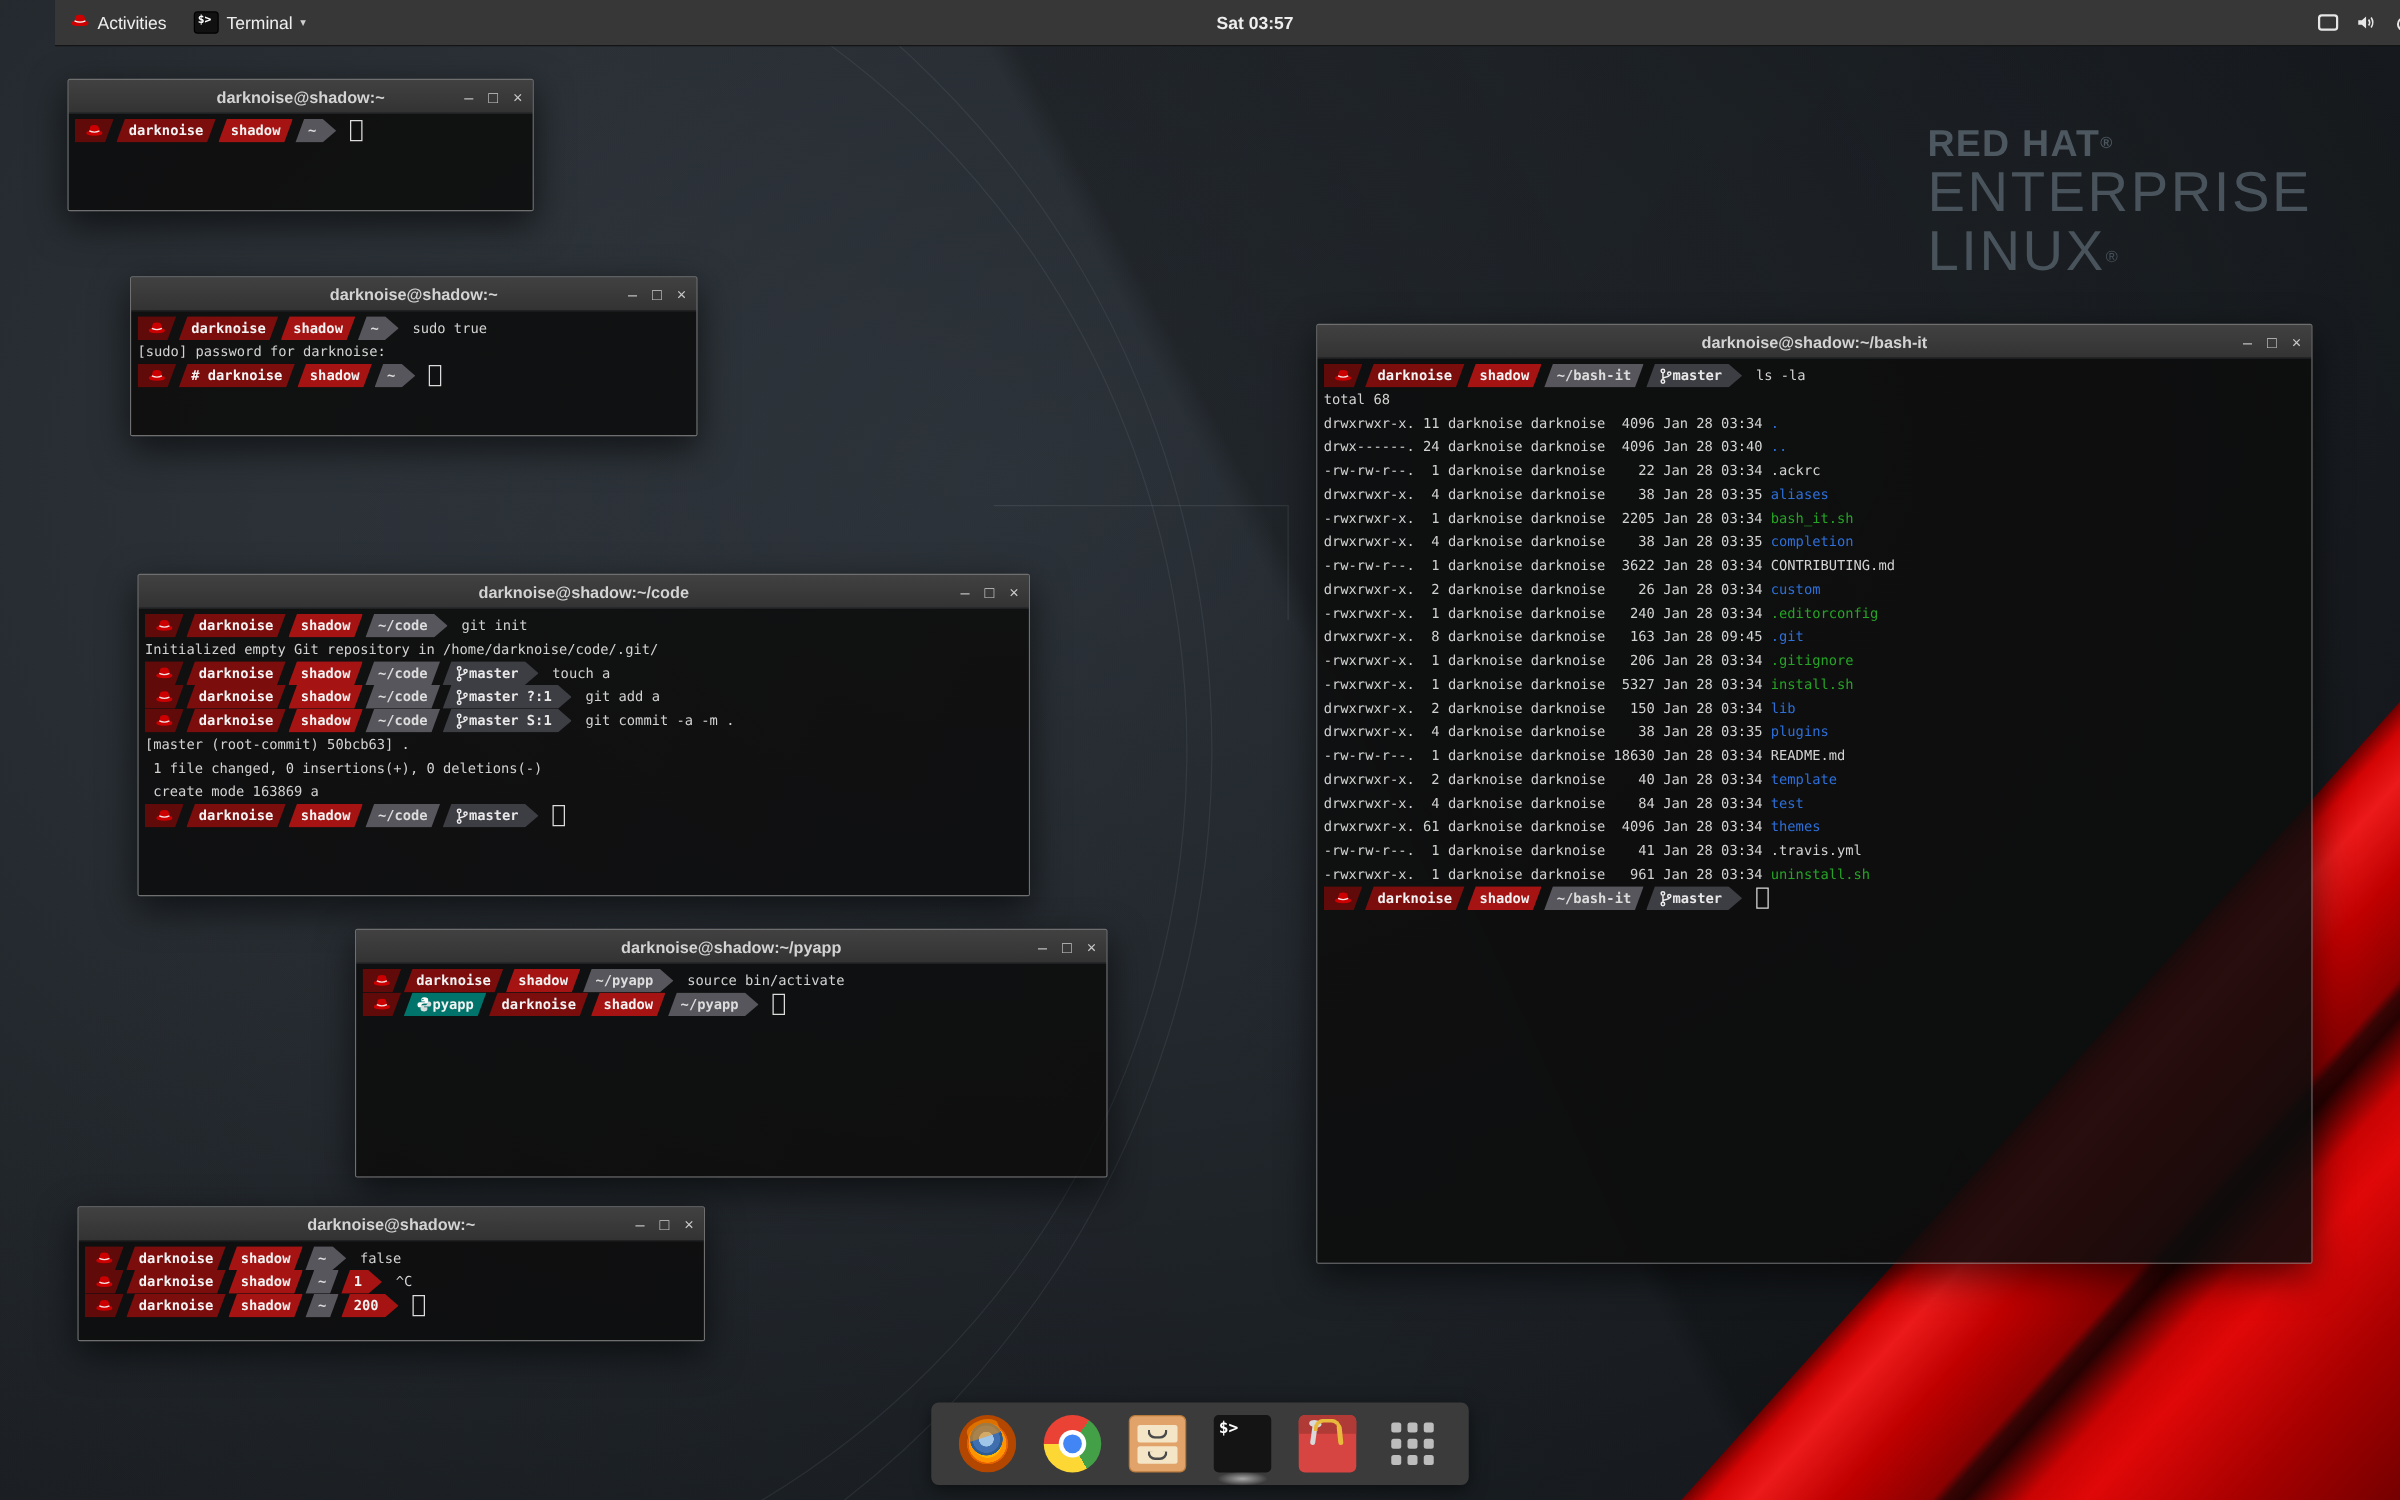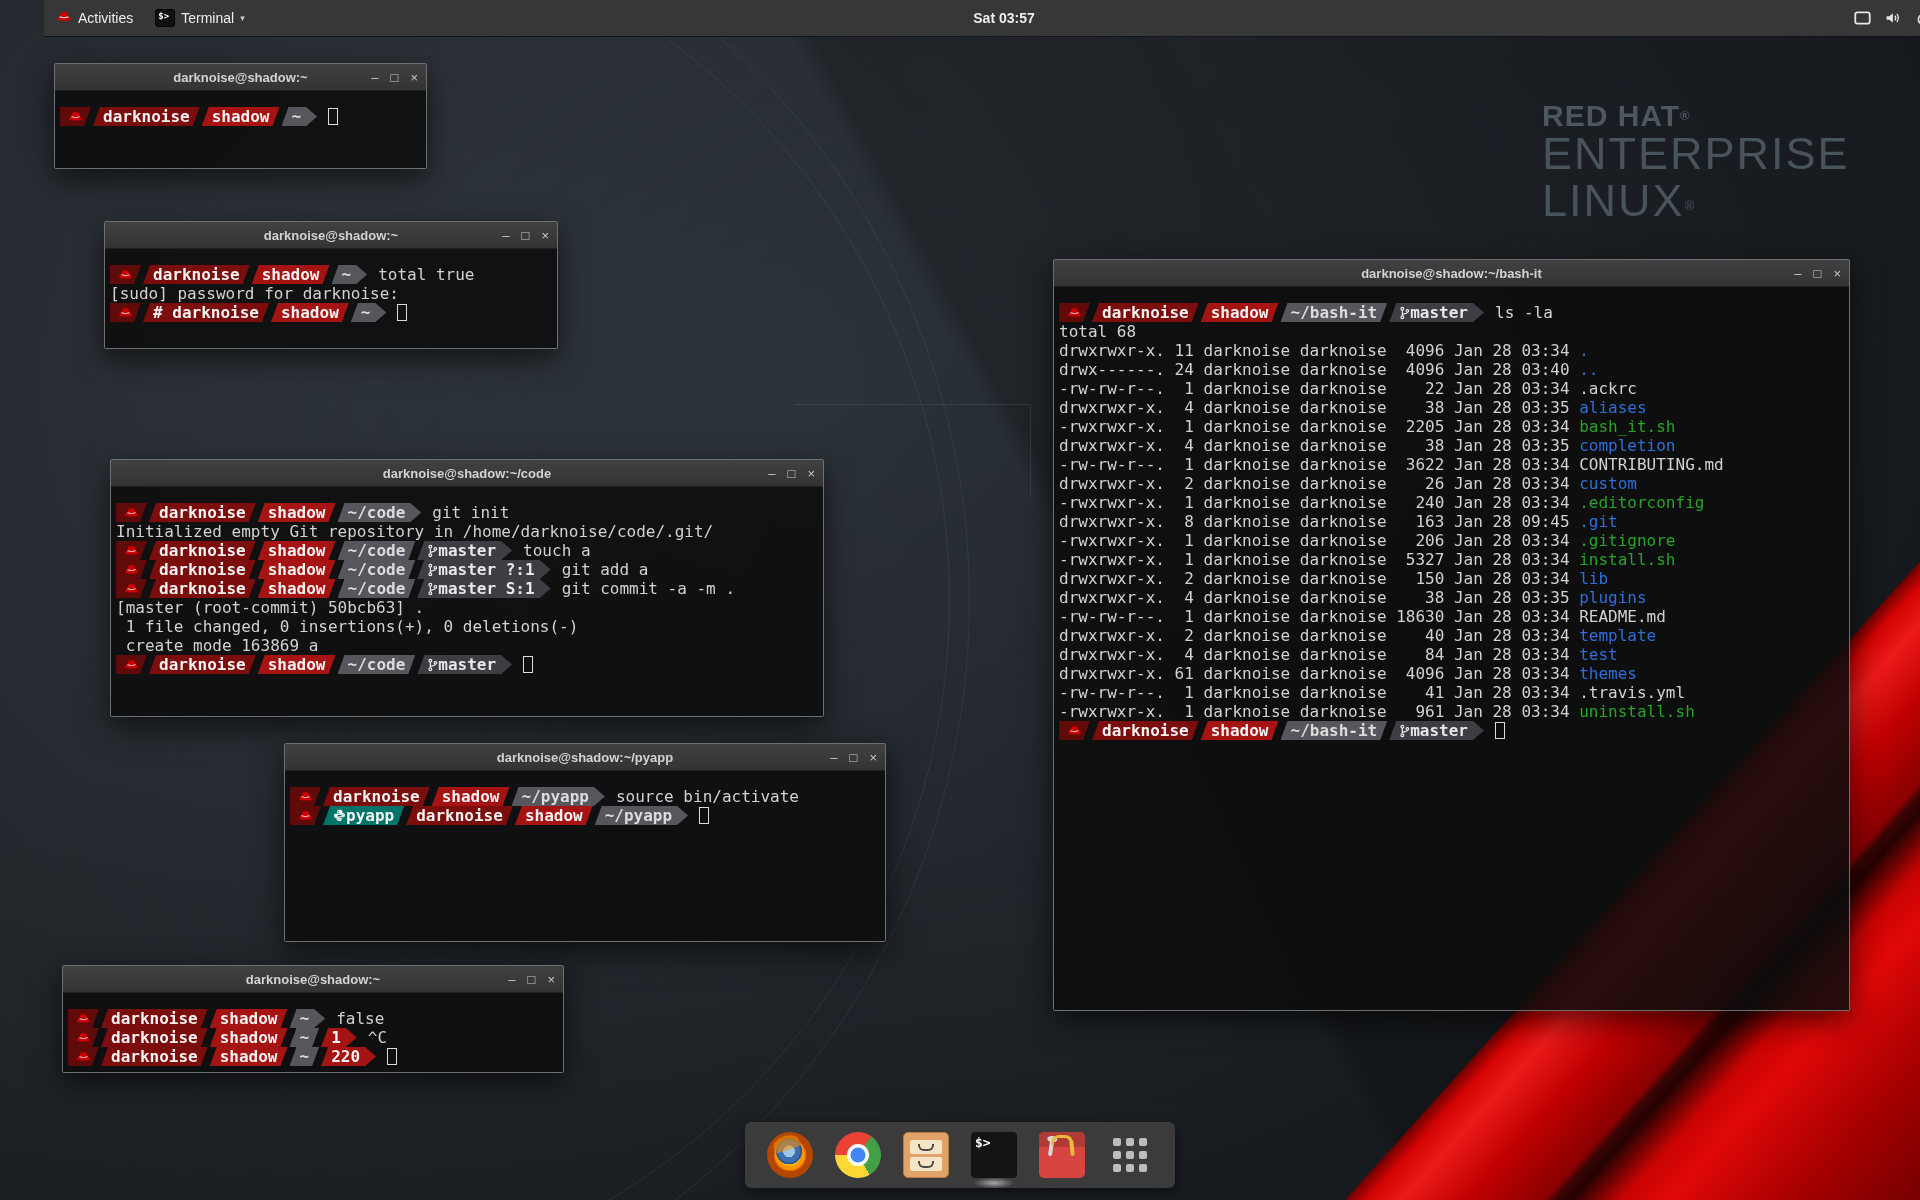--- a/index.html
+++ b/index.html
@@ -48,22 +48,22 @@
   .tb-right svg { display:block; }
 
   
   .window { position:absolute; border:1px solid #6f6f6f; border-radius:2px;
     box-shadow:0 10px 30px rgba(0,0,0,0.6); z-index:10; display:flex; flex-direction:column; }
   .titlebar { height:27px; flex:0 0 27px; background:linear-gradient(#414141,#333333);
     border-bottom:1px solid #202020; position:relative; display:flex; align-items:center; justify-content:center; }
   .titlebar .title { color:#d3d3d3; font-size:13px; font-weight:bold; }
   .winbtns { position:absolute; right:8px; top:0; height:100%; display:flex; align-items:center; gap:12px; }
   .wbtn { color:#c9c9c9; font-size:13px; line-height:1; cursor:default; }
-  .term-body { flex:1; background:rgba(12,12,12,0.88); padding:16px 5px; overflow:hidden;
-    font-family:"DejaVu Sans Mono",monospace; font-size:16px; line-height:19px; color:var(--fg); }
+  .term-body { flex:1; background:rgba(12,12,12,0.88); padding:4px 5px; overflow:hidden;
+    font-family:"DejaVu Sans Mono",monospace; font-size:11px; line-height:19px; color:var(--fg); }
 
   .w1 { left:54px;  top:63px;  width:373px; height:106px; }
   .w2 { left:104px; top:221px; width:454px; height:128px; }
   .w3 { left:110px; top:459px; width:714px; height:258px; }
   .w4 { left:284px; top:743px; width:602px; height:199px; }
   .w5 { left:62px;  top:965px; width:502px; height:108px; }
   .w6 { left:1053px;top:259px; width:797px; height:752px; }
 
   
   .tline { height:19px; display:flex; align-items:center; white-space:pre; }
@@ -214,21 +214,21 @@
     <span class="winbtns">
       <span class="wbtn">–</span>
       <span class="wbtn">□</span>
       <span class="wbtn">×</span>
     </span>
   </div>
   <div class="term-body">
       <div class="tline"><span class="seg seg-hat seg-first"><span class="seg-icon"><svg width="15" height="11" viewBox="0 0 14 10">
               <path d="M1 7 Q1 5.2 3.2 5.2 L3.8 2.4 Q4 0.8 7 0.8 Q10 0.8 10.2 2.4 L10.8 5.2 Q13 5.2 13 7 Q13 8.8 7 8.8 Q1 8.8 1 7Z" fill="#cc0000"></path>
               <path d="M3.2 5.2 Q7 7 10.8 5.2" stroke="#f4dede" stroke-width="0.9" fill="none"></path>
-            </svg></span></span><span class="seg seg-user">darknoise</span><span class="seg seg-host">shadow</span><span class="seg seg-path seg-last">~</span><span class="cmd">total true</span></div>
+            </svg></span></span><span class="seg seg-user">darknoise</span><span class="seg seg-host">shadow</span><span class="seg seg-path seg-last">~</span><span class="cmd">sudo true</span></div>
       <div class="tline"><span>[sudo] password for darknoise:</span></div>
       <div class="tline"><span class="seg seg-hat seg-first"><span class="seg-icon"><svg width="15" height="11" viewBox="0 0 14 10">
               <path d="M1 7 Q1 5.2 3.2 5.2 L3.8 2.4 Q4 0.8 7 0.8 Q10 0.8 10.2 2.4 L10.8 5.2 Q13 5.2 13 7 Q13 8.8 7 8.8 Q1 8.8 1 7Z" fill="#cc0000"></path>
               <path d="M3.2 5.2 Q7 7 10.8 5.2" stroke="#f4dede" stroke-width="0.9" fill="none"></path>
             </svg></span></span><span class="seg seg-user"># darknoise</span><span class="seg seg-host">shadow</span><span class="seg seg-path seg-last">~</span><span class="cursor"></span></div>
     </div>
 </div>
 
 <div class="window w3">
   <div class="titlebar">
@@ -325,21 +325,21 @@
               <path d="M1 7 Q1 5.2 3.2 5.2 L3.8 2.4 Q4 0.8 7 0.8 Q10 0.8 10.2 2.4 L10.8 5.2 Q13 5.2 13 7 Q13 8.8 7 8.8 Q1 8.8 1 7Z" fill="#cc0000"></path>
               <path d="M3.2 5.2 Q7 7 10.8 5.2" stroke="#f4dede" stroke-width="0.9" fill="none"></path>
             </svg></span></span><span class="seg seg-user">darknoise</span><span class="seg seg-host">shadow</span><span class="seg seg-path seg-last">~</span><span class="cmd">false</span></div>
       <div class="tline"><span class="seg seg-hat seg-first"><span class="seg-icon"><svg width="15" height="11" viewBox="0 0 14 10">
               <path d="M1 7 Q1 5.2 3.2 5.2 L3.8 2.4 Q4 0.8 7 0.8 Q10 0.8 10.2 2.4 L10.8 5.2 Q13 5.2 13 7 Q13 8.8 7 8.8 Q1 8.8 1 7Z" fill="#cc0000"></path>
               <path d="M3.2 5.2 Q7 7 10.8 5.2" stroke="#f4dede" stroke-width="0.9" fill="none"></path>
             </svg></span></span><span class="seg seg-user">darknoise</span><span class="seg seg-host">shadow</span><span class="seg seg-path">~</span><span class="seg seg-exit seg-last">1</span><span class="cmd">^C</span></div>
       <div class="tline"><span class="seg seg-hat seg-first"><span class="seg-icon"><svg width="15" height="11" viewBox="0 0 14 10">
               <path d="M1 7 Q1 5.2 3.2 5.2 L3.8 2.4 Q4 0.8 7 0.8 Q10 0.8 10.2 2.4 L10.8 5.2 Q13 5.2 13 7 Q13 8.8 7 8.8 Q1 8.8 1 7Z" fill="#cc0000"></path>
               <path d="M3.2 5.2 Q7 7 10.8 5.2" stroke="#f4dede" stroke-width="0.9" fill="none"></path>
-            </svg></span></span><span class="seg seg-user">darknoise</span><span class="seg seg-host">shadow</span><span class="seg seg-path">~</span><span class="seg seg-exit seg-last">220</span><span class="cursor"></span></div>
+            </svg></span></span><span class="seg seg-user">darknoise</span><span class="seg seg-host">shadow</span><span class="seg seg-path">~</span><span class="seg seg-exit seg-last">200</span><span class="cursor"></span></div>
     </div>
 </div>
 
 <div class="window w6">
   <div class="titlebar">
     <span class="title">darknoise@shadow:~/bash-it</span>
     <span class="winbtns">
       <span class="wbtn">–</span>
       <span class="wbtn">□</span>
       <span class="wbtn">×</span>

